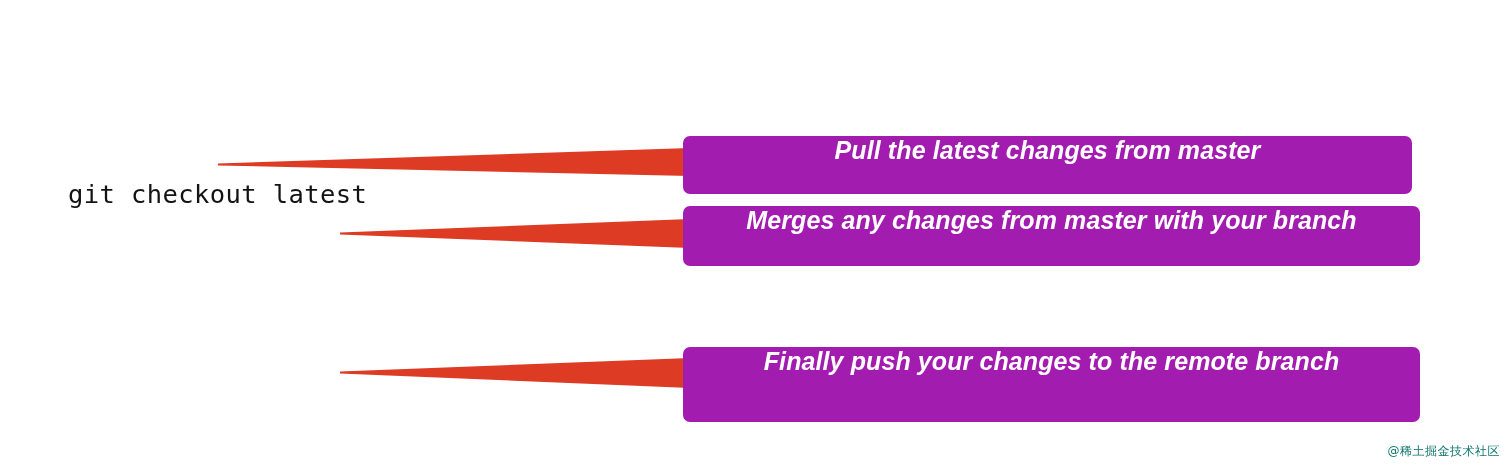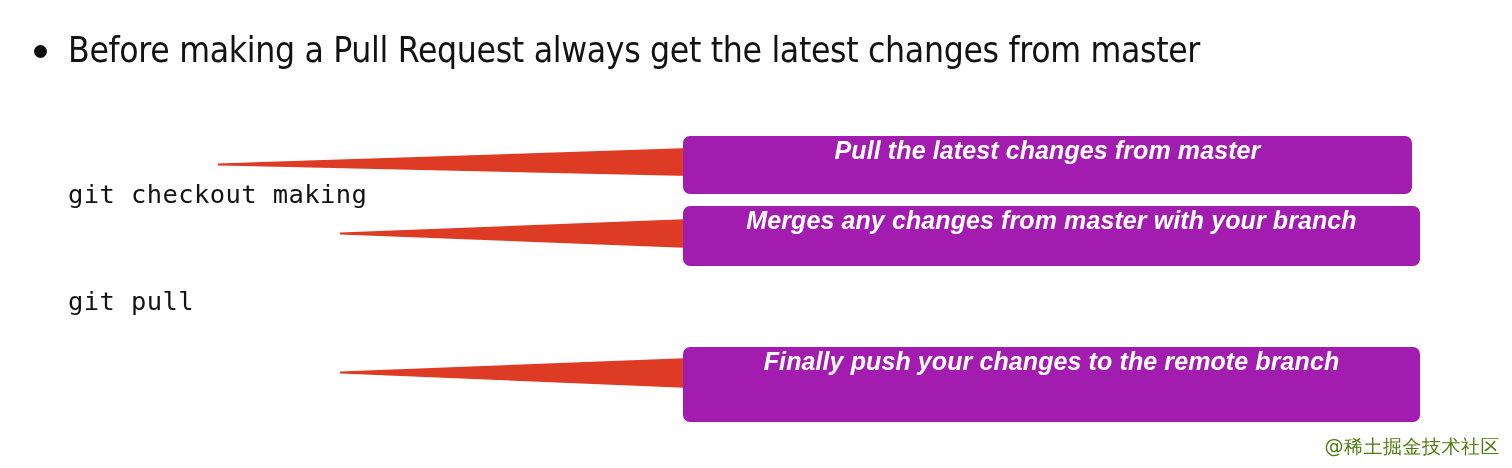--- a/index.html
+++ b/index.html
@@ -101,57 +101,52 @@
     overflow: visible;
   }
   .connector svg { display: block; overflow: visible; }
 
   
   .watermark {
     position: absolute;
     right: 12px;
     bottom: 8px;
     font-family: "DejaVu Sans", sans-serif;
-    font-size: 19px;
-    color: #4d7c0f;
+    font-size: 12px;
+    color: #0f766e;
     letter-spacing: 0.5px;
     white-space: nowrap;
   }
 </style>
 </head>
 <body>
 
 <div id="slide">
 
-  <div class="bullet-row">
-    <div class="bullet-dot"></div>
-    <div class="bullet-text">Before making a Pull Request always get the latest changes from master</div>
-  </div>
 
   <div class="connector" style="left:0px; top:0px; width:1512px; height:468px;">
     <svg width="1512" height="468" viewBox="0 0 1512 468">
       <polygon points="218,163.5 690,148 690,176 218,165.5" fill="#de3b25"></polygon>
     </svg>
   </div>
 
   <div class="connector" style="left:0px; top:0px; width:1512px; height:468px;">
     <svg width="1512" height="468" viewBox="0 0 1512 468">
       <polygon points="340,232.5 690,219 690,248 340,234.5" fill="#de3b25"></polygon>
     </svg>
   </div>
 
   <div class="connector" style="left:0px; top:0px; width:1512px; height:468px;">
     <svg width="1512" height="468" viewBox="0 0 1512 468">
       <polygon points="340,371.5 690,358 690,388 340,373.5" fill="#de3b25"></polygon>
     </svg>
   </div>
 
   <div class="code-block">
-    <div class="code-line">git checkout making</div>
-    <div class="code-line">git pull</div>
+    <div class="code-line">git checkout latest</div>
     
     
     
     
     
   </div>
 
   <div class="callout callout-1">
     <span class="callout-text">Pull the latest changes from master</span>
   </div>

